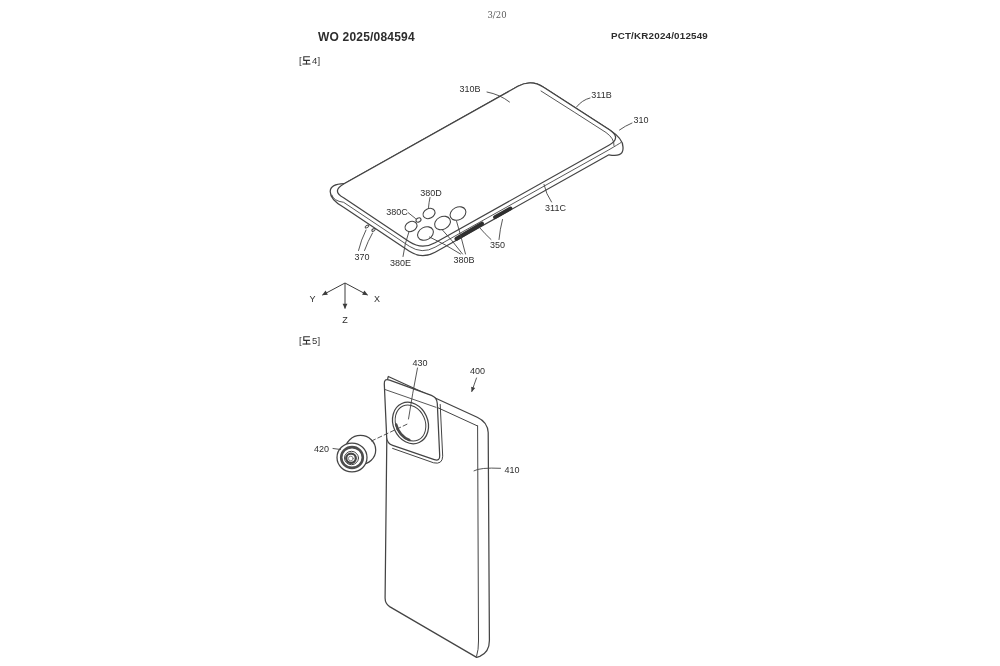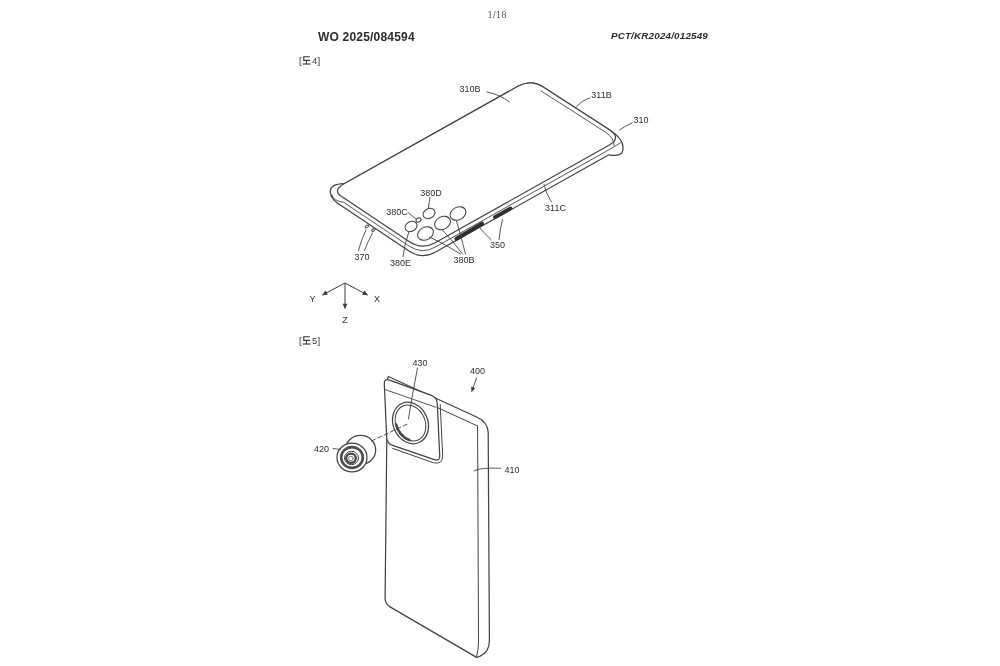--- a/index.html
+++ b/index.html
@@ -16,21 +16,21 @@
     position:absolute;left:457px;top:10px;width:80px;
     text-align:center;font-size:8.5px;color:#5a5a5a;
     font-family:"DejaVu Serif", serif;
   }
   .hdr-left{
     position:absolute;left:318px;top:30px;
     font-weight:bold;font-size:12px;color:#2d2d2d;letter-spacing:.2px;
   }
   .hdr-right{
     position:absolute;left:590px;top:30px;width:118px;text-align:right;
-    font-weight:bold;font-size:9.8px;color:#2d2d2d;letter-spacing:.2px;font-style:italic;
+    font-weight:bold;font-size:9.8px;color:#2d2d2d;letter-spacing:.2px;
   }
   .fig-tag{
     position:absolute;left:299px;
     font-size:9.5px;color:#333;letter-spacing:.3px;
     display:flex;align-items:center;
   }
   .fig-tag svg{display:block;margin:0 .5px;}
   .t4{top:55px;}
   .t5{top:335px;}
   svg text{
@@ -168,21 +168,21 @@
 
       <g stroke="none" fill="#2e2e2e" text-anchor="middle">
         <text x="420" y="365.5">430</text>
         <text x="477.5" y="374">400</text>
         <text x="321.5" y="451.5">420</text>
         <text x="512" y="472.5">410</text>
       </g>
     </g>
   </svg>
 
-  <div class="hdr-page-num">1/18</div>
+  <div class="hdr-page-num">3/20</div>
   <div class="hdr-left">WO 2025/084594</div>
   <div class="hdr-right">PCT/KR2024/012549</div>
 
   <div class="fig-tag t4">
     <span>[</span>
     <svg width="9" height="11" viewBox="0 0 10 11">
       <g stroke="#333" stroke-width="1.25" fill="none" stroke-linecap="square">
         <path d="M8.2,1.3 L2,1.3 L2,5.3 L8.2,5.3"></path>
         <path d="M5,6.7 L5,9.1"></path>
         <path d="M1.2,9.4 L8.8,9.4"></path>

